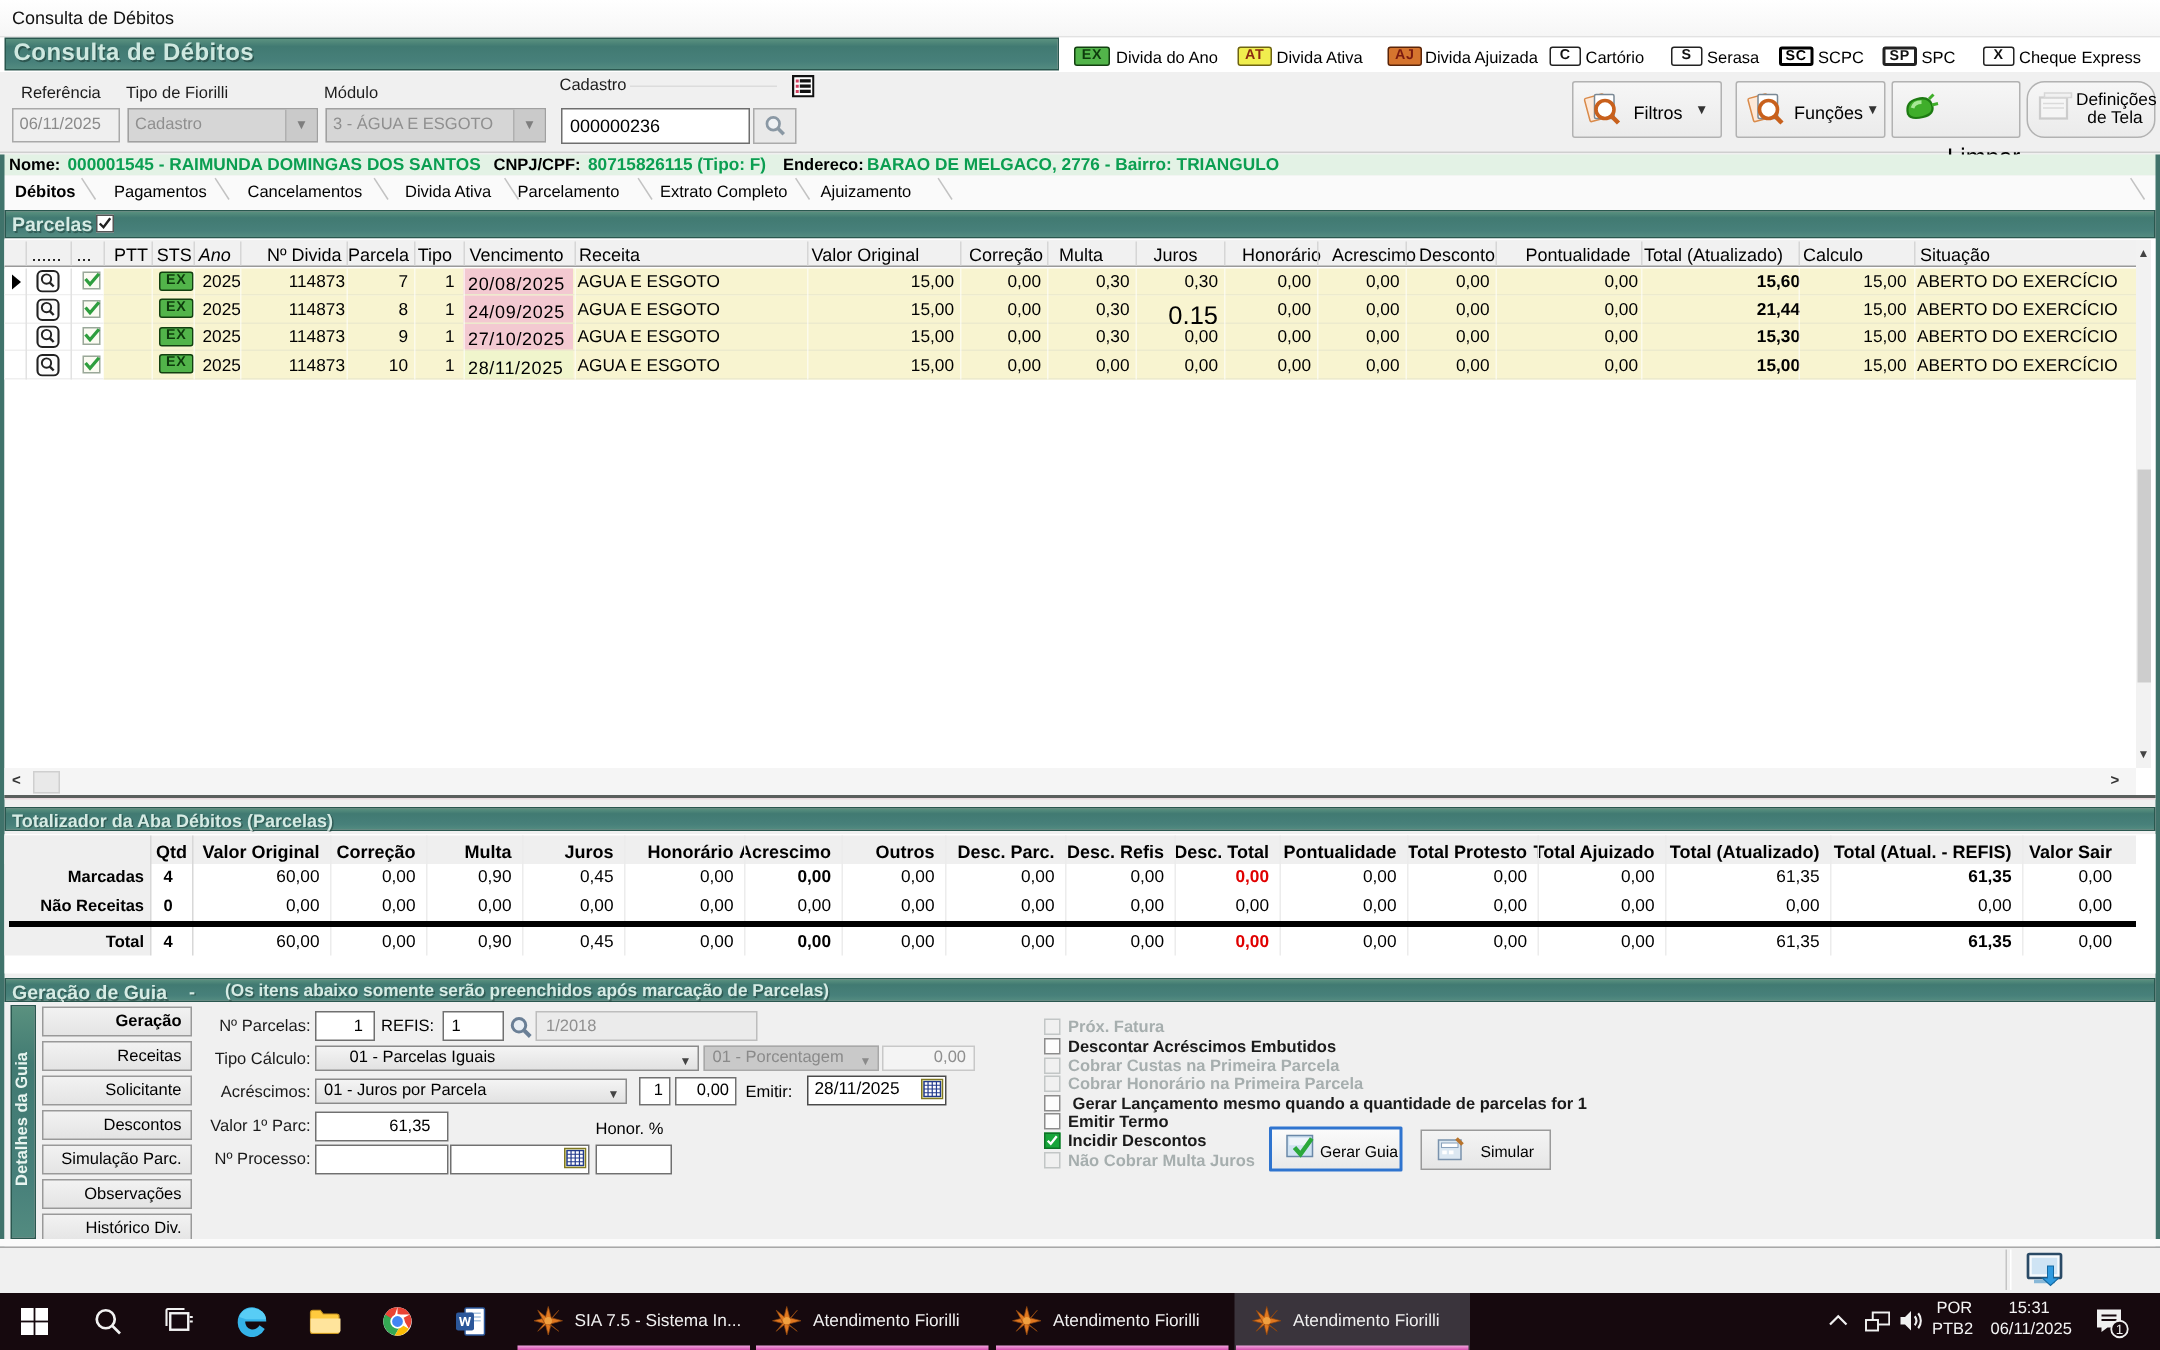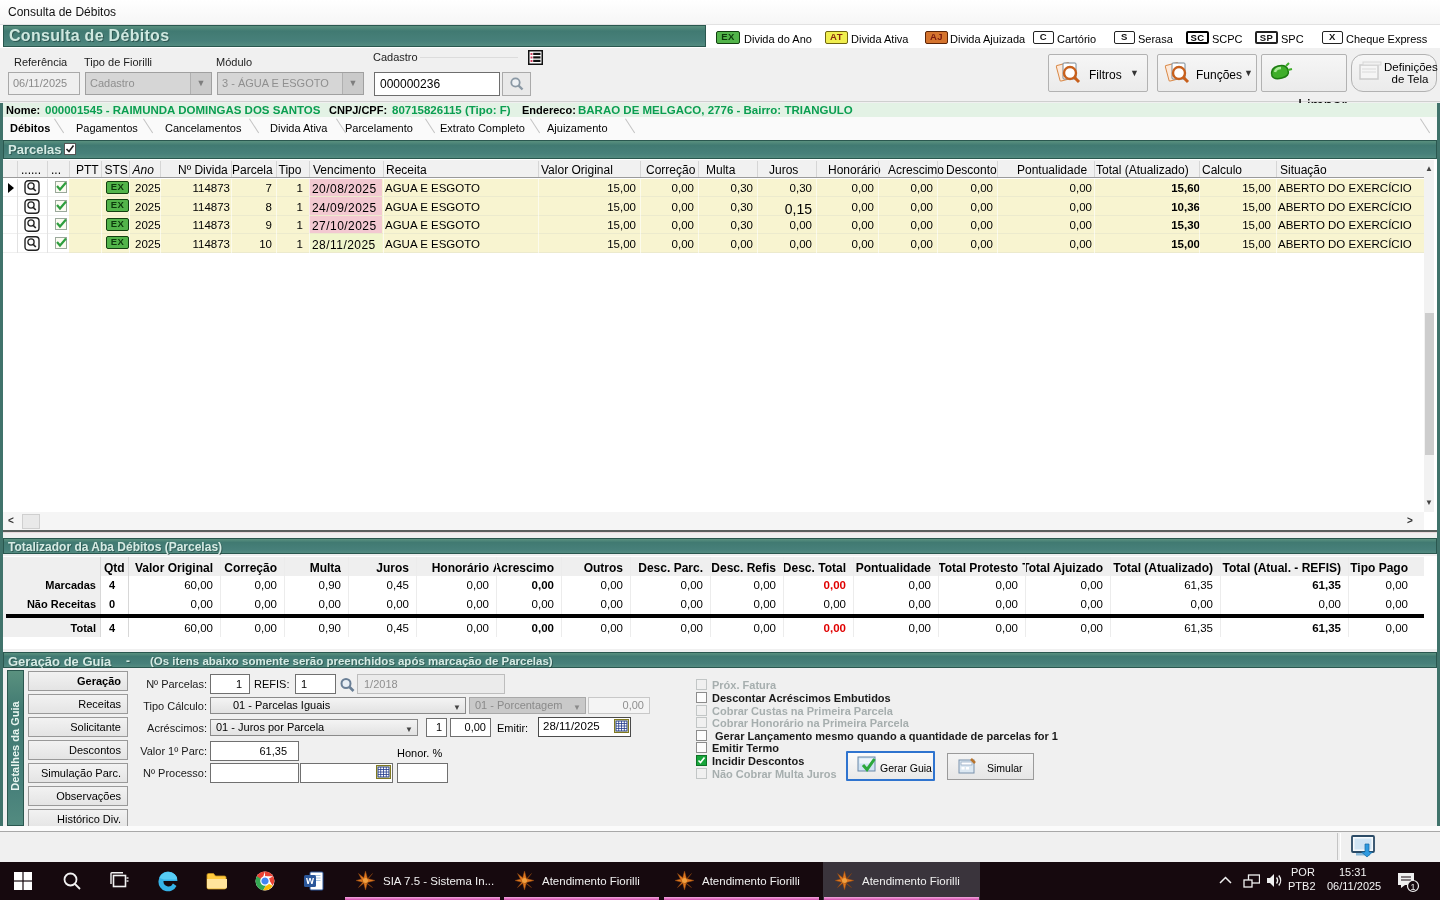--- a/index.html
+++ b/index.html
@@ -238,26 +238,26 @@
 <div class="abs b" style="left:106px;top:199.0px;width:23px;height:13px;background:#52b44a;border:1.5px solid #123f10;box-sizing:border-box;border-radius:2px;color:#0d3a0c;font-size:9.5px;text-align:center;line-height:10px;letter-spacing:.5px;">EX</div>
 <div class="cell" style="font-size:11.5px;left:135px;top:200.5px;">2025</div>
 <div class="cell r" style="font-size:11.5px;left:180px;top:200.5px;width:50px;">114873</div>
 <div class="cell r" style="font-size:11.5px;left:230px;top:200.5px;width:42px;">8</div>
 <div class="cell r" style="font-size:11.5px;left:280px;top:200.5px;width:23px;">1</div>
 <div class="cell" style="left:312px;top:200.5px;font-size:12px;letter-spacing:.45px;">24/09/2025</div>
 <div class="cell" style="font-size:11.5px;left:385px;top:200.5px;">AGUA E ESGOTO</div>
 <div class="cell r" style="font-size:11.5px;left:576px;top:200.5px;width:60px;">15,00</div>
 <div class="cell r" style="font-size:11.5px;left:634px;top:200.5px;width:60px;">0,00</div>
 <div class="cell r" style="font-size:11.5px;left:693px;top:200.5px;width:60px;">0,30</div>
-<div class="cell r" style="font-size:14px;left:752px;top:200.5px;width:60px;">0,15</div>
+<div class="cell r" style="font-size:17px;left:752px;top:200.5px;width:60px;">0,15</div>
 <div class="cell r" style="font-size:11.5px;left:814px;top:200.5px;width:60px;">0,00</div>
 <div class="cell r" style="font-size:11.5px;left:873px;top:200.5px;width:60px;">0,00</div>
 <div class="cell r" style="font-size:11.5px;left:933px;top:200.5px;width:60px;">0,00</div>
 <div class="cell r" style="font-size:11.5px;left:1032px;top:200.5px;width:60px;">0,00</div>
-<div class="cell r b" style="font-size:11.5px;left:1140px;top:200.5px;width:60px;">10,36</div>
+<div class="cell r b" style="font-size:11.5px;left:1140px;top:200.5px;width:60px;">21,44</div>
 <div class="cell r" style="font-size:11.5px;left:1211px;top:200.5px;width:60px;">15,00</div>
 <div class="cell" style="font-size:11.5px;left:1278px;top:200.5px;">ABERTO DO EXERCÍCIO</div>
 <div class="abs" style="left:69px;top:215.5px;width:1355px;height:18.5px;background:#f8f4d0;border-bottom:1px solid #eceacd;box-sizing:border-box;"></div>
 <div class="abs" style="left:3px;top:215.5px;width:66px;height:18.5px;background:#fff;border-bottom:1px solid #efefef;box-sizing:border-box;"></div>
 <div class="abs" style="left:309px;top:215.5px;width:73px;height:17.5px;background:#f3c9d1;"></div>
 <svg class="abs" style="left:24px;top:217.0px;" width="16" height="15" viewBox="0 0 16 15">
     <rect x="1" y="0.7" width="14" height="13.6" rx="3.2" fill="#fcfcfc" stroke="#222" stroke-width="1.4"></rect>
     <circle cx="7" cy="6" r="3.1" fill="none" stroke="#222" stroke-width="1.3"></circle>
     <line x1="9.2" y1="8.4" x2="11.8" y2="11" stroke="#222" stroke-width="1.6"></line>
   </svg>
@@ -359,21 +359,21 @@
 <div class="cell b r" style="left:414px;top:560.5px;width:140px;font-size:12px;">Acrescimo</div>
 <div class="cell b r" style="left:483px;top:560.5px;width:140px;font-size:12px;">Outros</div>
 <div class="cell b r" style="left:563px;top:560.5px;width:140px;font-size:12px;">Desc. Parc.</div>
 <div class="cell b r" style="left:636px;top:560.5px;width:140px;font-size:12px;">Desc. Refis</div>
 <div class="cell b r" style="left:706px;top:560.5px;width:140px;font-size:12px;">Desc. Total</div>
 <div class="cell b r" style="left:791px;top:560.5px;width:140px;font-size:12px;">Pontualidade</div>
 <div class="cell b r" style="left:878px;top:560.5px;width:140px;font-size:12px;">Total Protesto</div>
 <div class="cell b r" style="left:963px;top:560.5px;width:140px;font-size:12px;">Total Ajuizado</div>
 <div class="cell b r" style="left:1073px;top:560.5px;width:140px;font-size:12px;">Total (Atualizado)</div>
 <div class="cell b r" style="left:1201px;top:560.5px;width:140px;font-size:12px;">Total (Atual. - REFIS)</div>
-<div class="cell b r" style="left:1268px;top:560.5px;width:140px;font-size:12px;">Tipo Pago</div>
+<div class="cell b r" style="left:1268px;top:560.5px;width:140px;font-size:12px;">Valor Sair</div>
 <div class="abs" style="left:100px;top:557px;width:1px;height:80px;background:#d8d8d8;"></div>
 <div class="abs" style="left:128px;top:557px;width:1px;height:80px;background:#d8d8d8;"></div>
 <div class="abs" style="left:220px;top:557px;width:1px;height:80px;background:#ececec;"></div>
 <div class="abs" style="left:284px;top:557px;width:1px;height:80px;background:#ececec;"></div>
 <div class="abs" style="left:348px;top:557px;width:1px;height:80px;background:#ececec;"></div>
 <div class="abs" style="left:416px;top:557px;width:1px;height:80px;background:#ececec;"></div>
 <div class="abs" style="left:496px;top:557px;width:1px;height:80px;background:#ececec;"></div>
 <div class="abs" style="left:561px;top:557px;width:1px;height:80px;background:#ececec;"></div>
 <div class="abs" style="left:630px;top:557px;width:1px;height:80px;background:#ececec;"></div>
 <div class="abs" style="left:710px;top:557px;width:1px;height:80px;background:#ececec;"></div>

